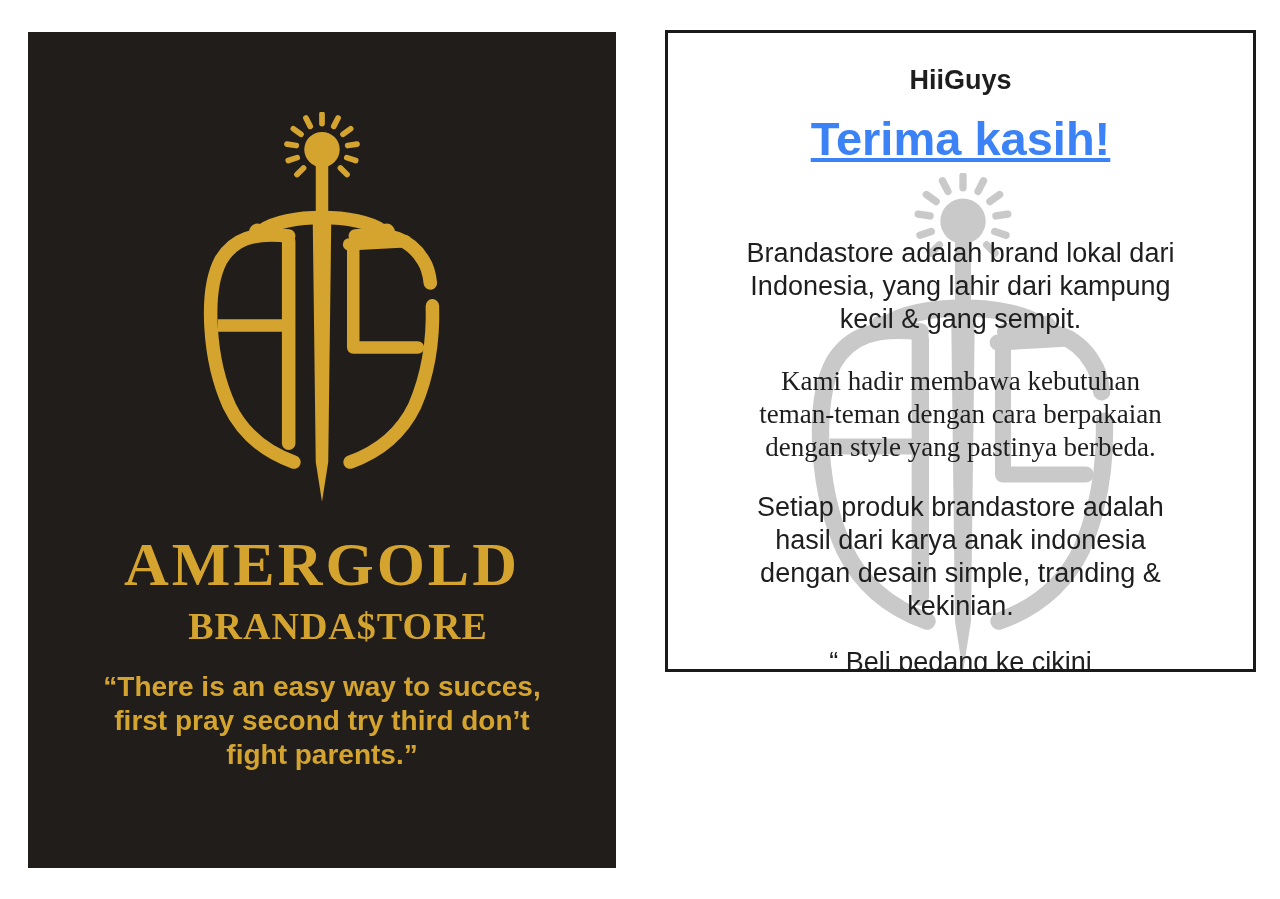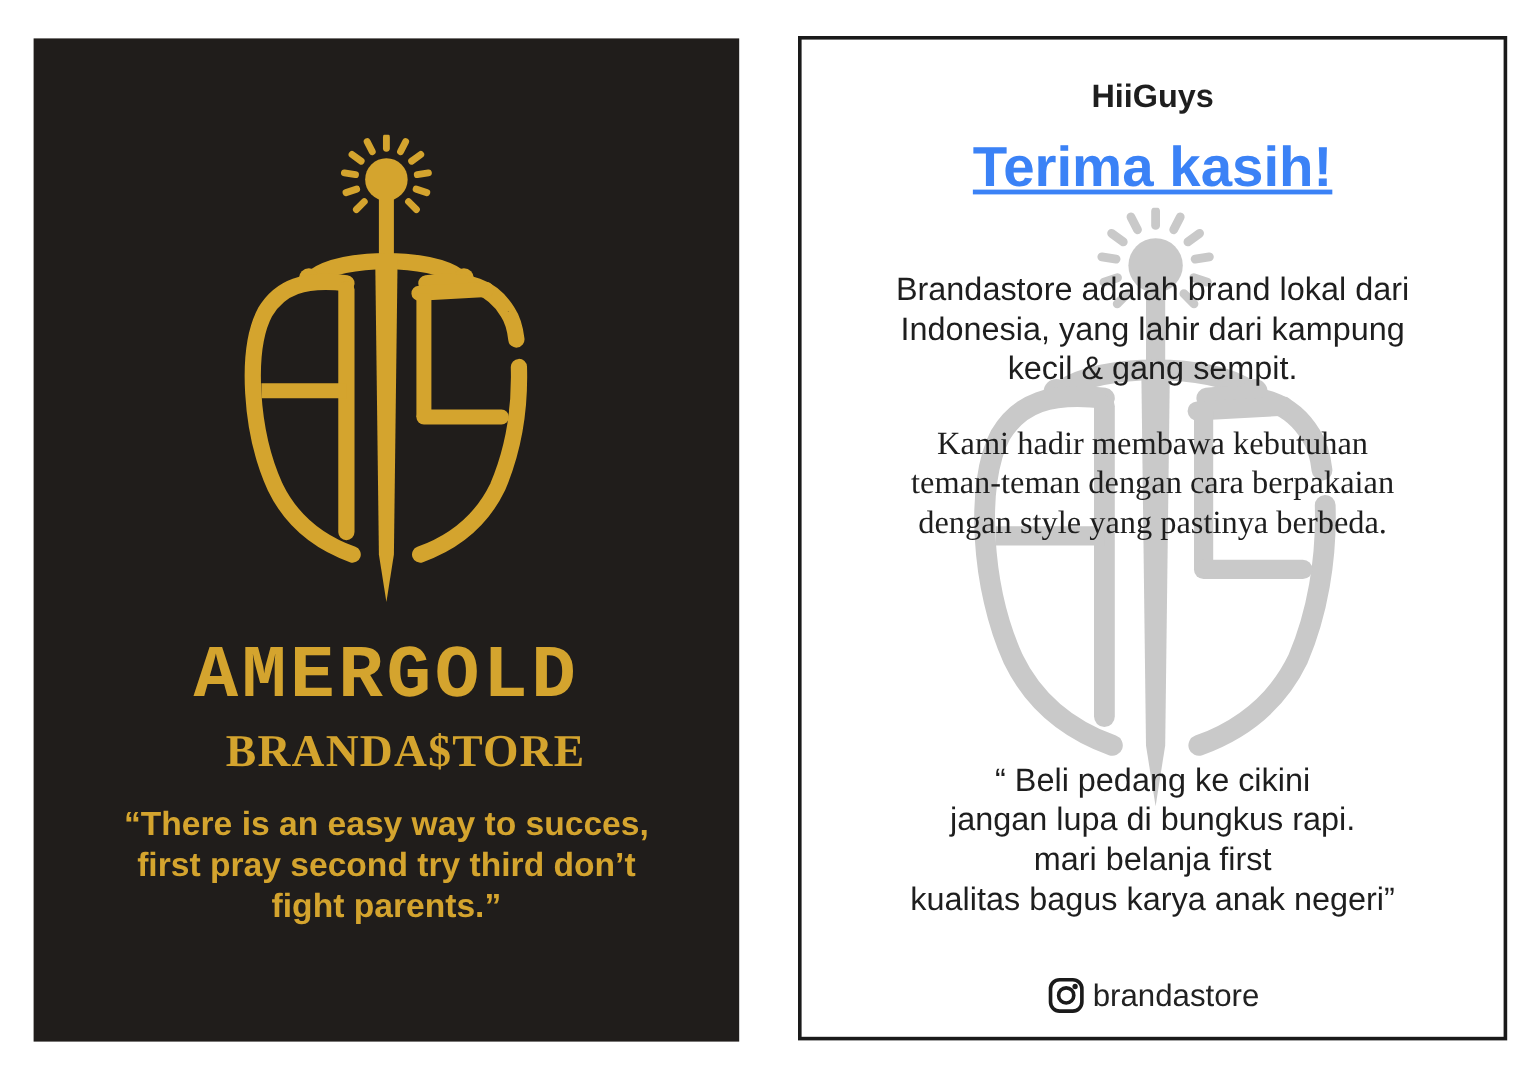--- a/index.html
+++ b/index.html
@@ -24,21 +24,21 @@
     position: absolute;
     left: 169px; top: 80px;
     width: 250px; height: 396px;
     color: #d4a42e;
   }
   .logo-wrap svg { width: 100%; height: 100%; display: block; }
   .brand-name {
     position: absolute;
     left: 0; top: 498px; width: 100%;
     text-align: center;
-    font-family: Liberation Mono, monospace;
+    font-family: Liberation Serif, serif;
     font-weight: 700;
     font-size: 62px;
     line-height: 68px;
     letter-spacing: 3px;
     color: #d4a42e;
     white-space: nowrap;
   }
   .brand-subtitle {
     position: absolute;
     left: 16px; top: 572px; width: 100%;
@@ -59,21 +59,21 @@
     font-size: 28px;
     line-height: 34px;
     color: #d4a42e;
     white-space: pre-line;
   }
 
   
   .card-right {
     position: absolute;
     left: 665px; top: 30px;
-    width: 591px; height: 837px;
+    width: 591px; height: 642px;
     background: #ffffff;
     border: 3px solid #1a1a1a;
     overflow: hidden;
   }
   .watermark {
     position: absolute;
     left: 135px; top: 140px;
     width: 320px; height: 507px;
     color: #c9c9c9;
     z-index: 0;
@@ -100,20 +100,21 @@
   }
   .para {
     position: absolute;
     left: 0; width: 100%;
     text-align: center;
     font-weight: 500;
     font-size: 27px;
     line-height: 33px;
     color: #1e1e1e;
     white-space: pre-line;
+    margin-top: 12px;
   }
   .para-1 { top: 192px; }
   .para-2 { top: 320px; font-family: Liberation Serif, serif; }
   .para-3 { top: 446px; }
   .para-4 { top: 601px; }
   .insta-row {
     position: absolute;
     left: 0; top: 780px; width: 100%;
     display: flex;
     align-items: center;
@@ -200,20 +201,24 @@
     </div>
     <div class="rc-content">
       <div class="greeting">HiiGuys</div>
       <div class="headline">Terima kasih!</div>
       <p class="para para-1">Brandastore adalah brand lokal dari
 Indonesia, yang lahir dari kampung
 kecil &amp; gang sempit.</p>
       <p class="para para-2">Kami hadir membawa kebutuhan
 teman-teman dengan cara berpakaian
 dengan style yang pastinya berbeda.</p>
+      <p class="para para-3">Setiap produk brandastore adalah
+hasil dari karya anak indonesia
+dengan desain simple, tranding &amp;
+kekinian.</p>
       <p class="para para-4">“ Beli pedang ke cikini
 jangan lupa di bungkus rapi.
 mari belanja first
 kualitas bagus karya anak negeri”</p>
       <div class="insta-row">
         <span class="insta-icon">
           <svg>
               <use href="#insta"></use>
             </svg>
         </span>

